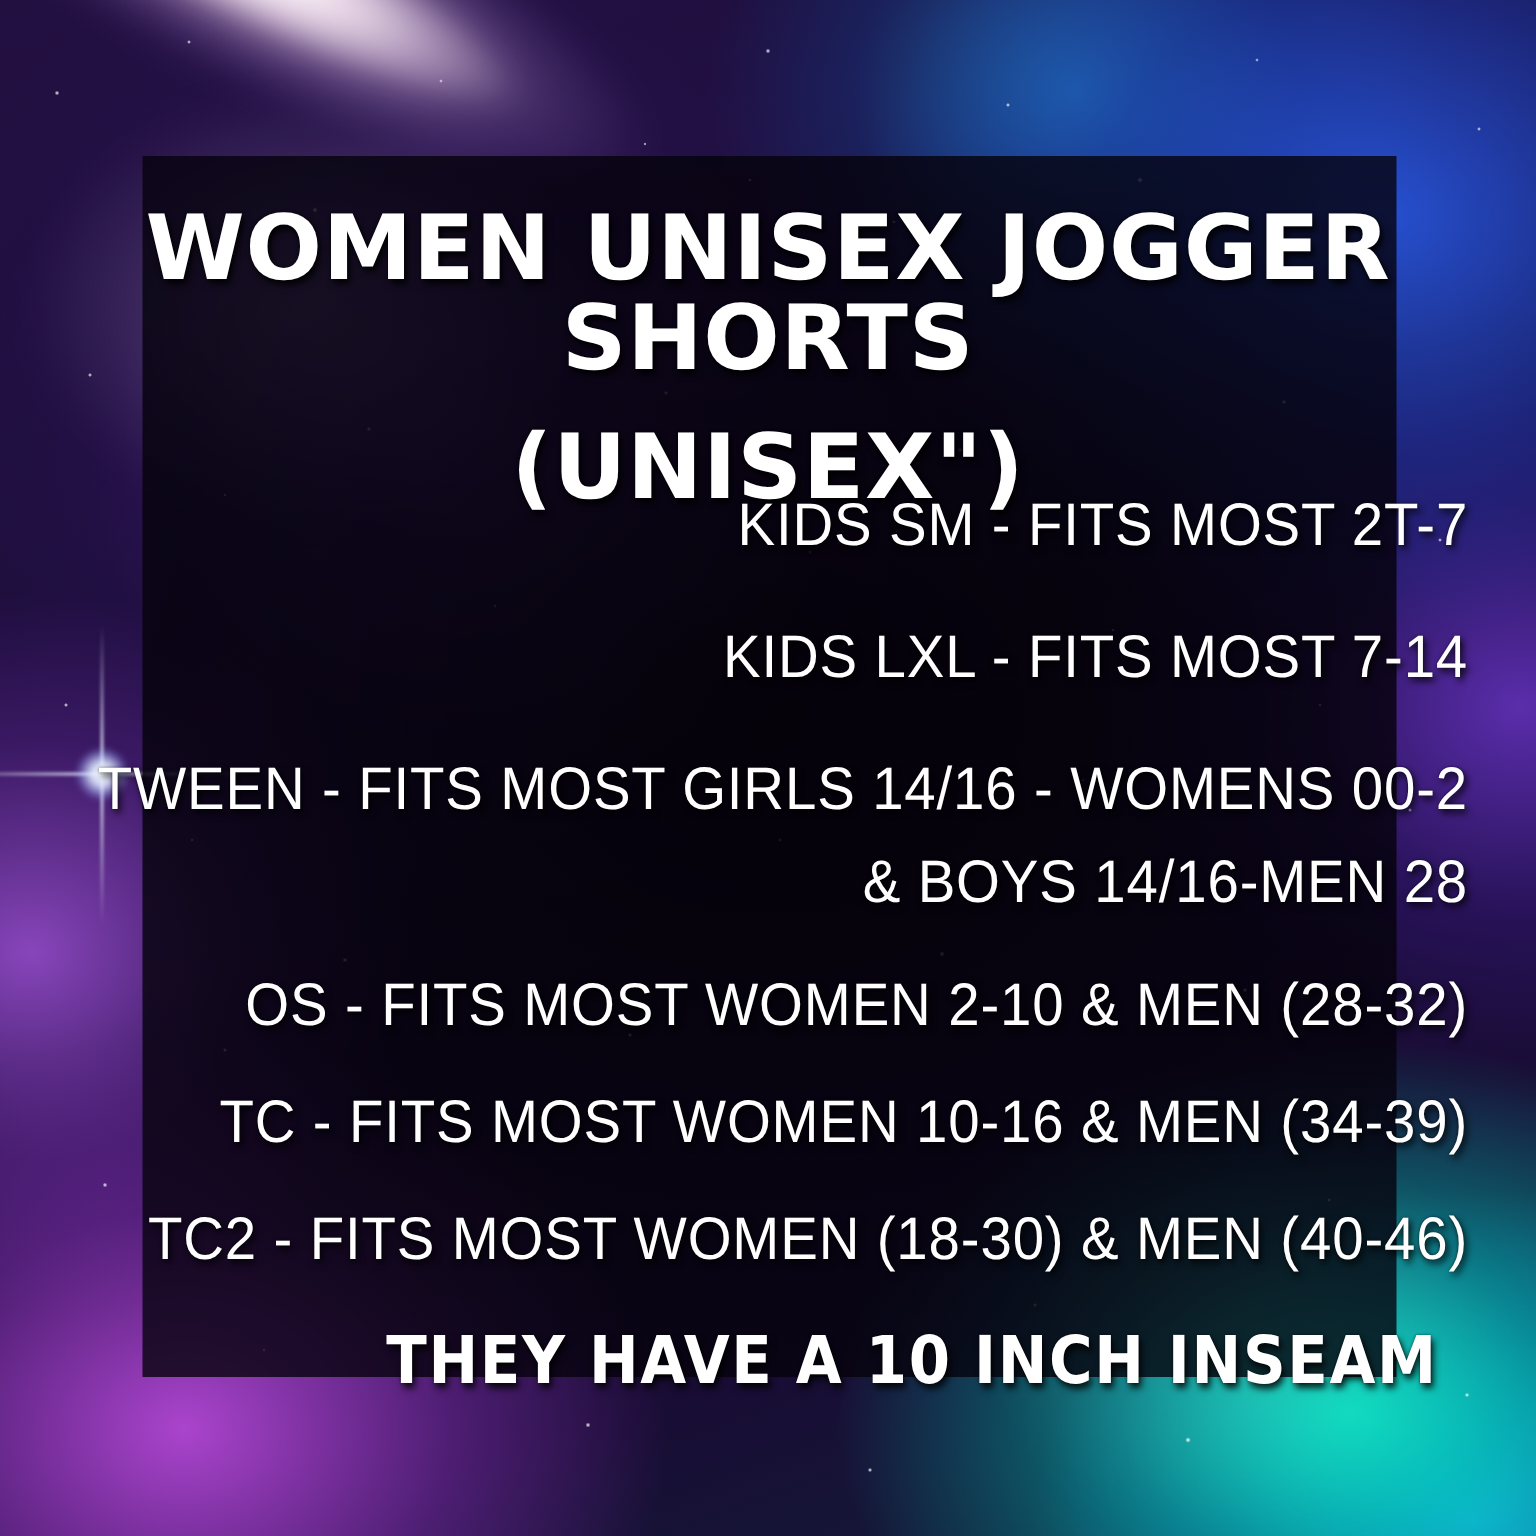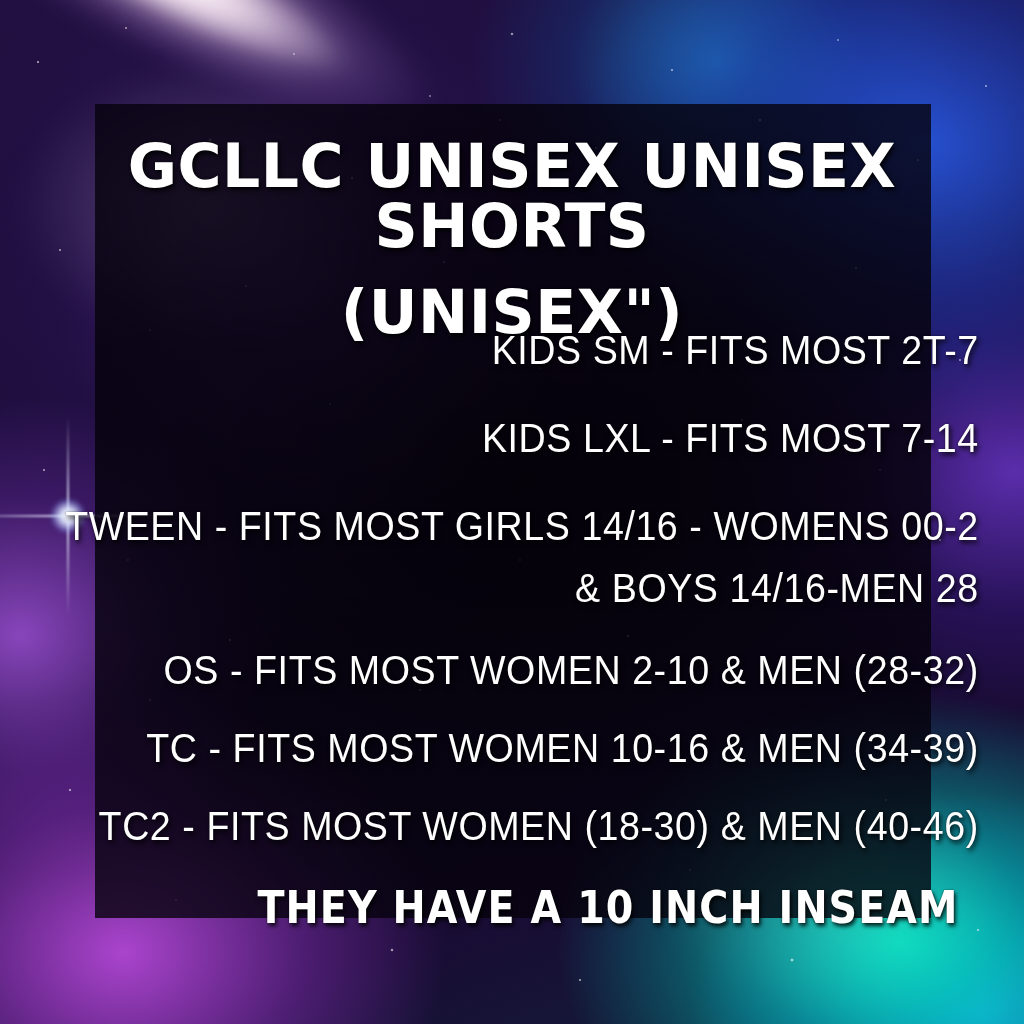--- a/index.html
+++ b/index.html
@@ -166,21 +166,21 @@
       <i class="c"></i>
   </div>
 
   <div class="overlay">
     <div class="overlay-inner"></div>
   </div>
 
   <div class="content">
 
     <div class="title-block">
-      <div class="title-line title-1">GCLLC UNISEX UNISEX SHORTS</div>
+      <div class="title-line title-1">WOMEN UNISEX JOGGER SHORTS</div>
       <div class="title-line title-2">(UNISEX")</div>
     </div>
 
     <div class="lines">
       <div class="line sp-1">KIDS SM - FITS MOST 2T-7</div>
       <div class="line sp-2">KIDS LXL - FITS MOST 7-14</div>
       <div class="line sp-3">TWEEN - FITS MOST GIRLS 14/16 - WOMENS 00-2</div>
       <div class="line sp-3b">&amp; BOYS 14/16-MEN 28</div>
       <div class="line sp-4">OS - FITS MOST WOMEN 2-10 &amp; MEN (28-32)</div>
       <div class="line sp-5">TC - FITS MOST WOMEN 10-16 &amp; MEN (34-39)</div>

